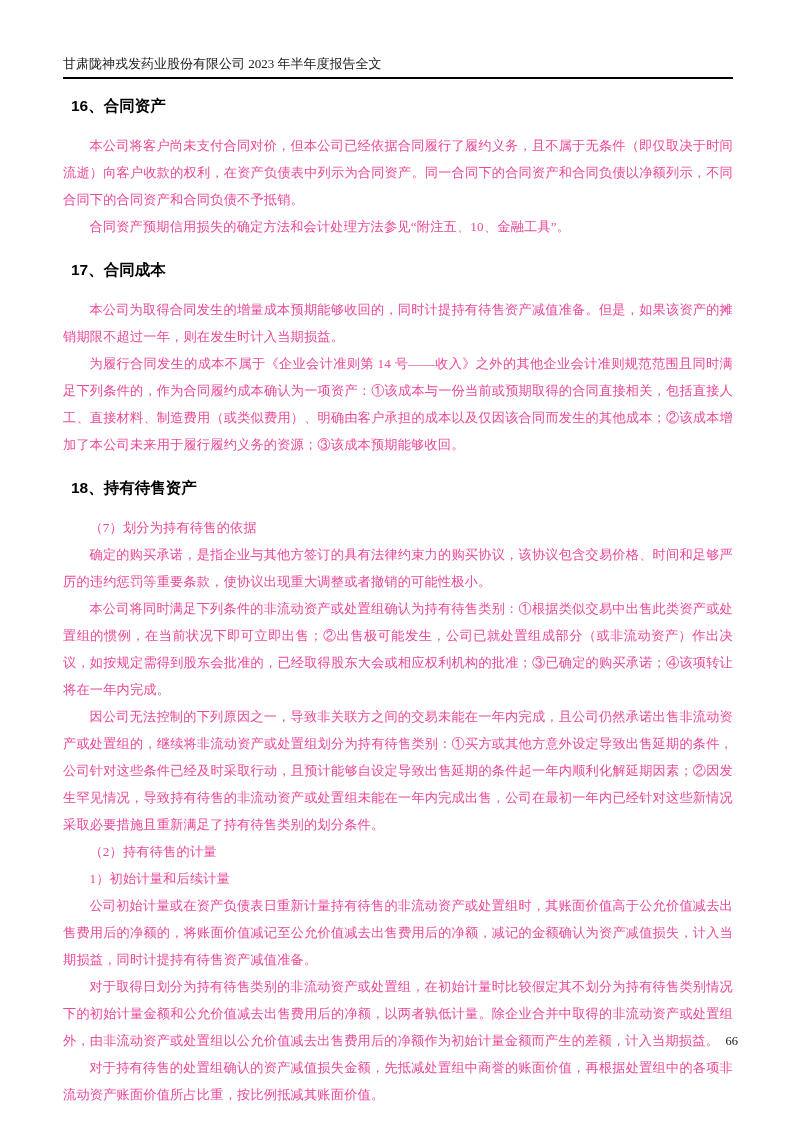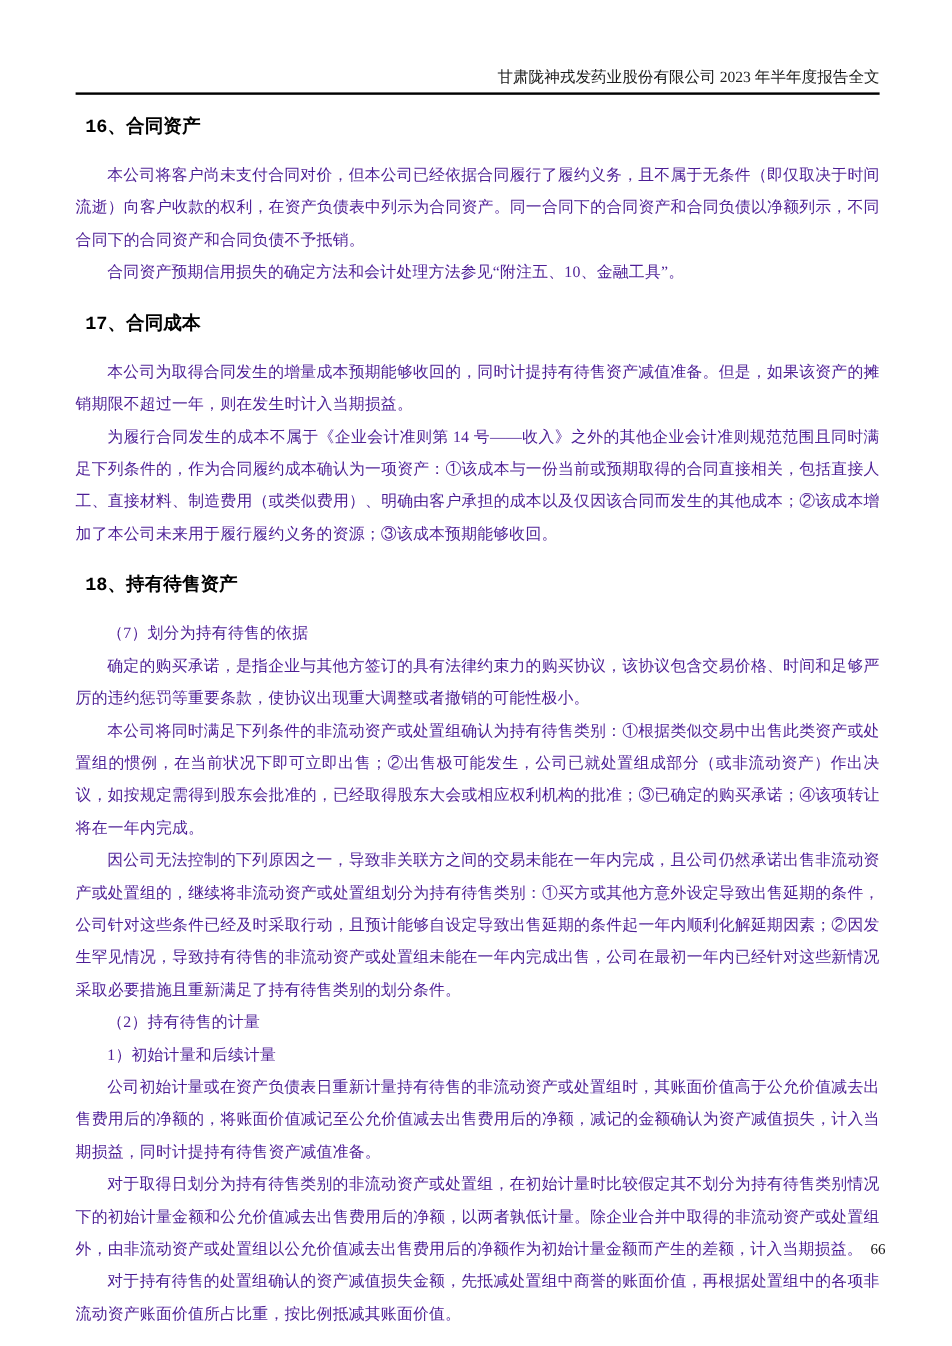--- a/index.html
+++ b/index.html
@@ -14,46 +14,46 @@
     background: #ffffff;
     color: #111111;
     font-family: "Liberation Serif", "DejaVu Serif", serif;
     overflow: hidden;
     box-sizing: border-box;
   }
   .doc-header {
     margin: 56px 60px 0 63px;
     padding-bottom: 5px;
     border-bottom: 2px solid #000000;
-    text-align: right;
+    text-align: left;
     font-size: 13px;
     line-height: 16px;
     color: #1a1a1a;
   }
   .content {
     margin: 0 60px 0 63px;
   }
   .section-heading {
-    font-family: Liberation Mono, monospace;
+    font-family: Liberation Sans, sans-serif;
     font-weight: bold;
     font-size: 15.5px;
     line-height: 20px;
     margin: 20px 0 16px 8px;
     color: #000000;
   }
   .section-heading.first {
     margin-top: 17px;
   }
   .para {
     font-size: 13.2px;
     line-height: 27px;
     text-align: justify;
     text-indent: 2em;
     margin: 0;
-    color: #4c1d95;
+    color: #ec4899;
     letter-spacing: 0.2px;
   }
   .section-block {
     margin-bottom: 8px;
   }
   .page-number {
     position: absolute;
     top: 1034px;
     right: 55px;
     font-size: 12.5px;

